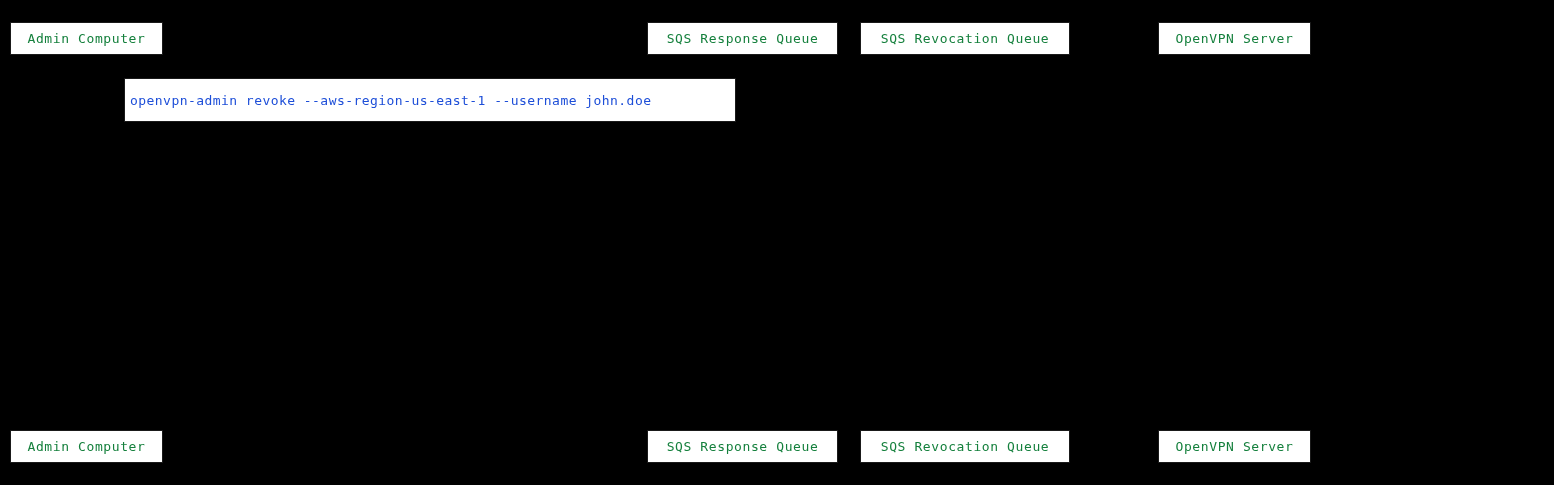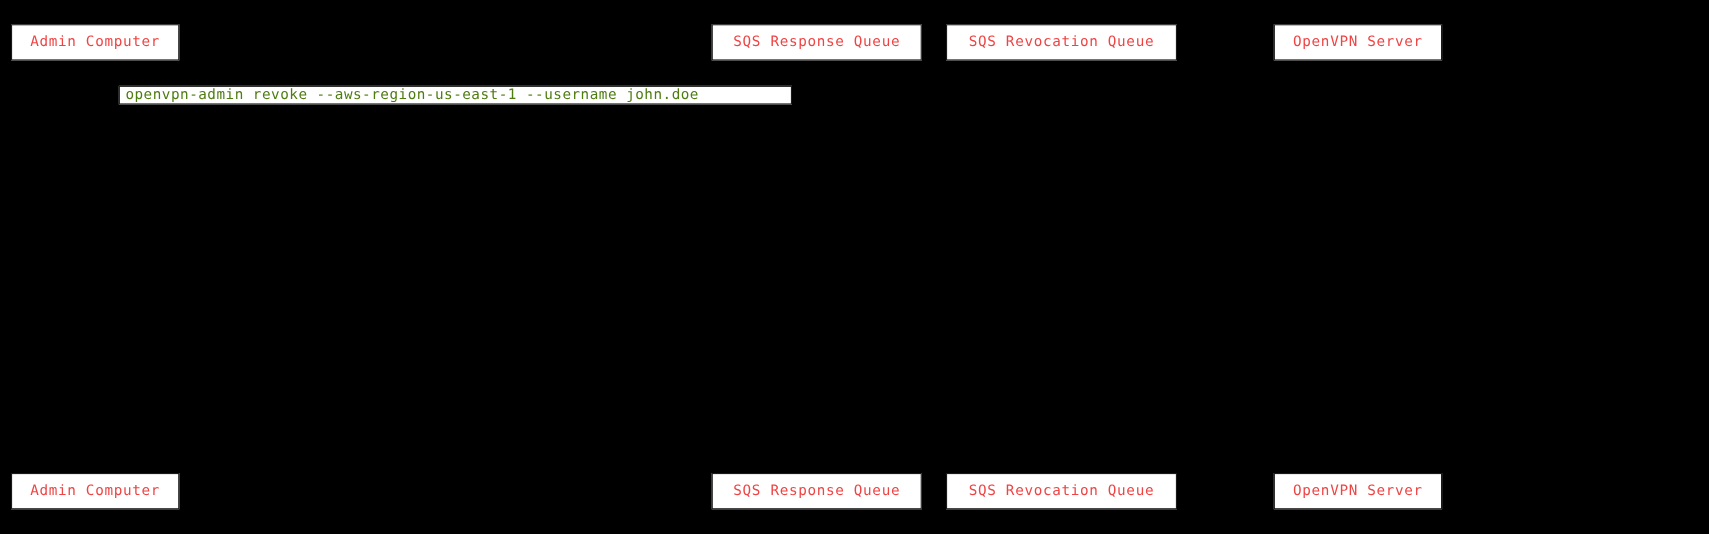--- a/index.html
+++ b/index.html
@@ -15,21 +15,21 @@
     overflow: hidden;
     font-family: "DejaVu Sans Mono", "Liberation Mono", monospace;
   }
 
   
   .participant {
     position: absolute;
     box-sizing: border-box;
     background: #ffffff;
     border: 1px solid #1a1a1a;
-    color: #ef4444;
+    color: #15803d;
     font-family: "DejaVu Sans Mono", "Liberation Mono", monospace;
     font-size: 13px;
     line-height: 1;
     letter-spacing: 0.6px;
     display: flex;
     align-items: center;
     justify-content: center;
     white-space: nowrap;
     height: 33px;
   }
@@ -40,31 +40,32 @@
     width: 1px;
     background: #000000;
   }
 
   
   .note {
     position: absolute;
     box-sizing: border-box;
     background: #ffffff;
     border: 1px solid #1a1a1a;
-    color: #4d7c0f;
+    color: #1d4ed8;
     font-family: "DejaVu Sans Mono", "Liberation Mono", monospace;
     font-size: 13px;
     line-height: 1;
     letter-spacing: 0.45px;
     display: flex;
     align-items: center;
     justify-content: flex-start;
     padding: 0 5px;
     white-space: nowrap;
-    height: 17px;
+    height: 44px;
+    margin-left: 16px;
   }
 </style>
 </head>
 <body>
 
 <div id="canvas">
 
   <div class="lifeline" style="left:86px;  top:55px; height:375px;"></div>
   <div class="lifeline" style="left:742px; top:55px; height:375px;"></div>
   <div class="lifeline" style="left:964px; top:55px; height:375px;"></div>

